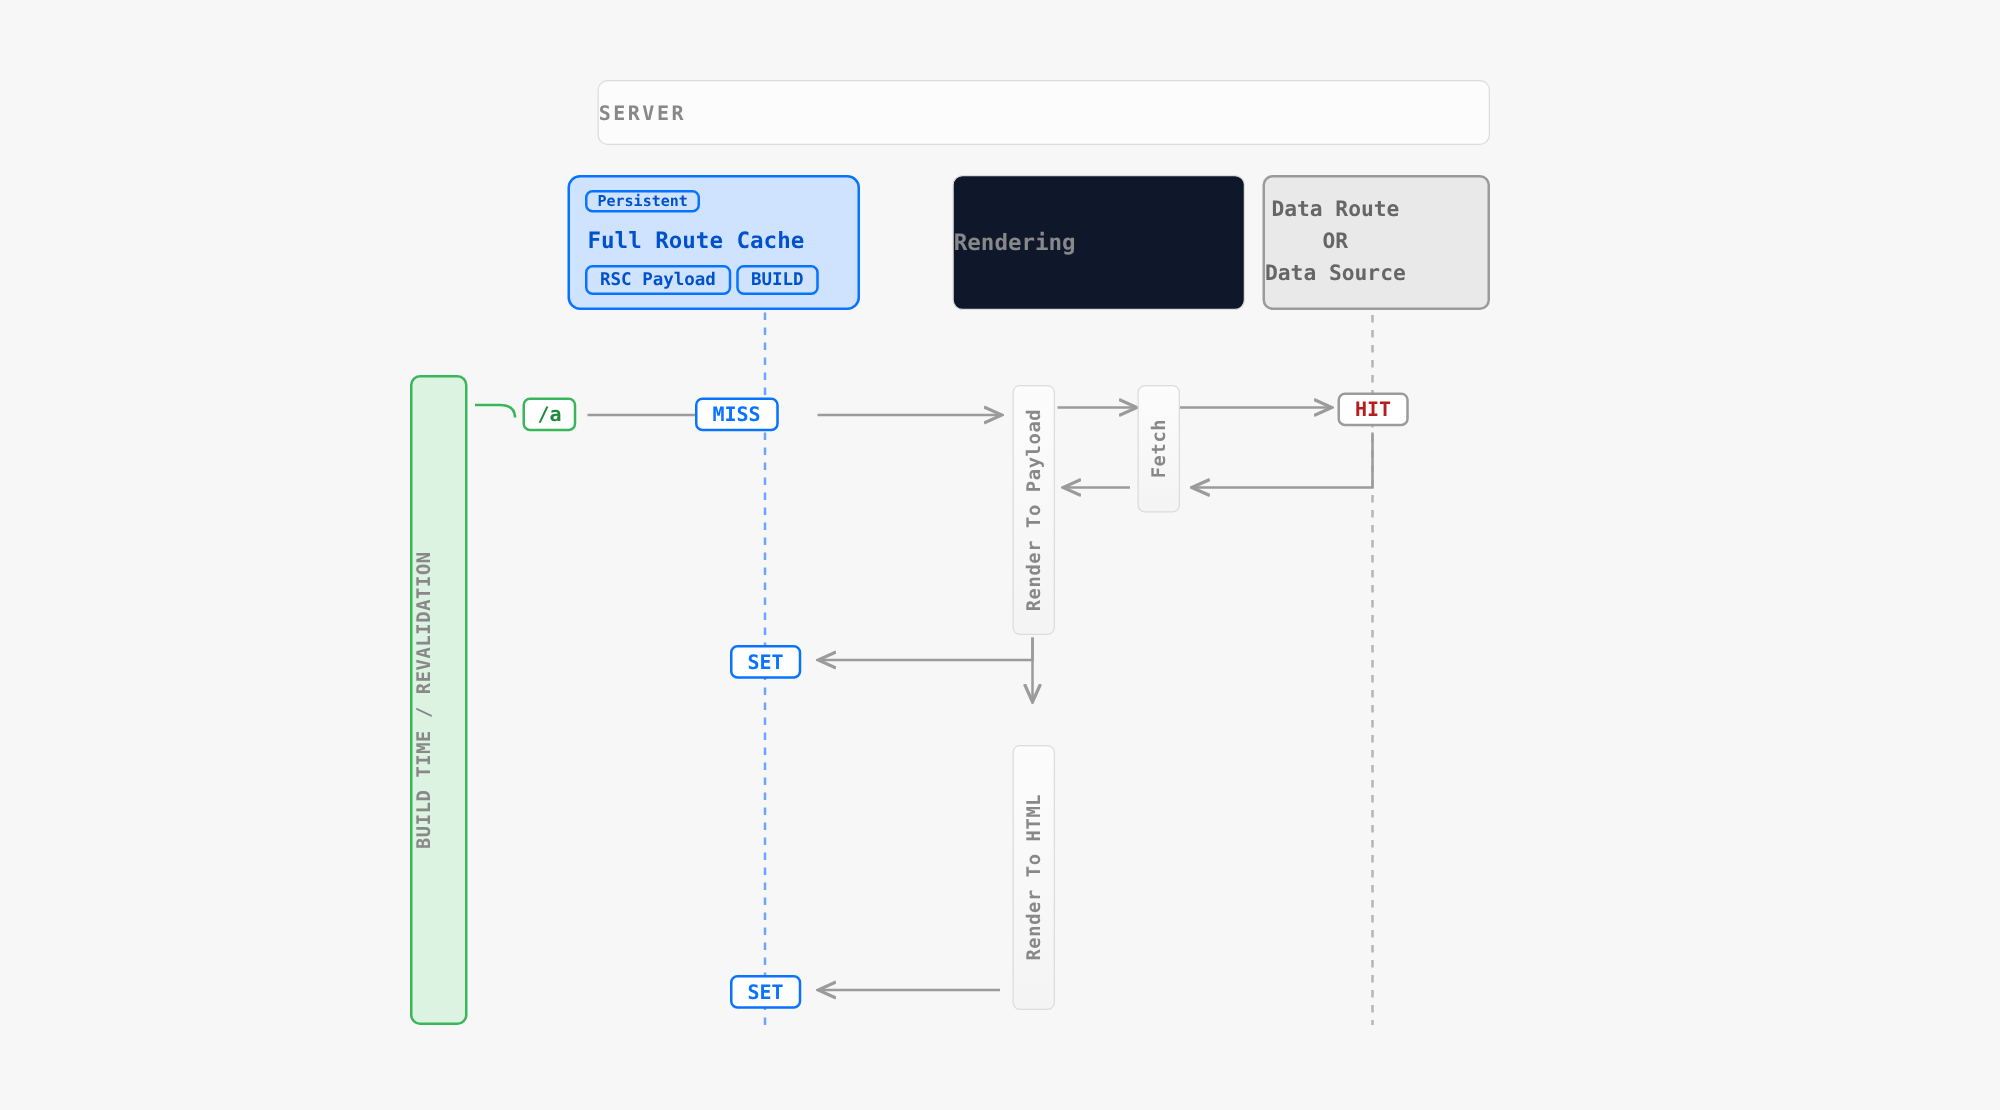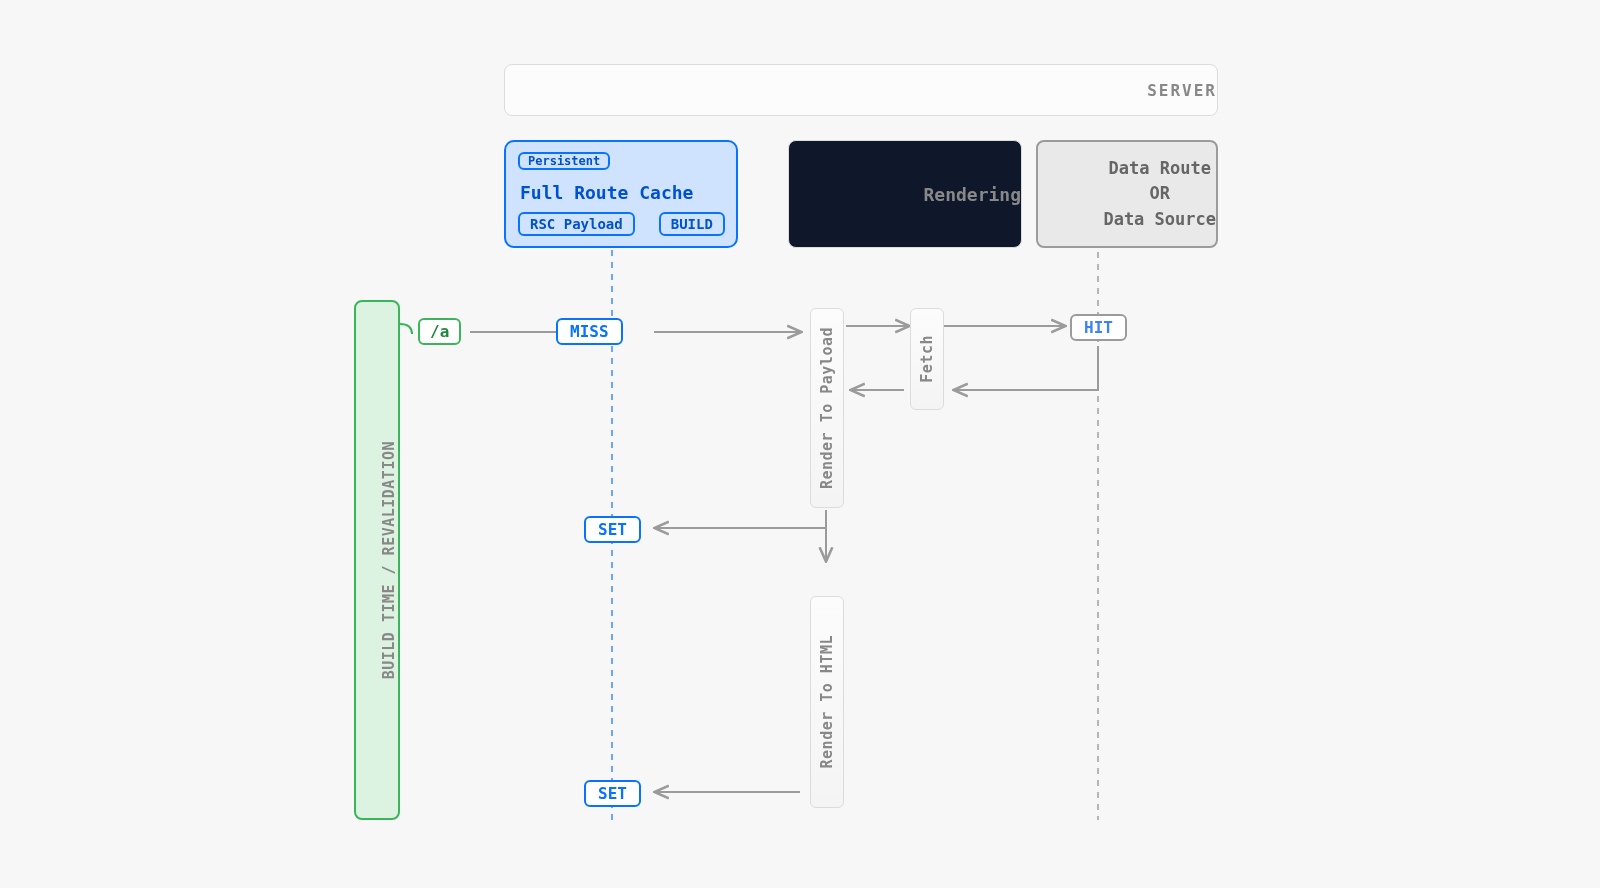--- a/index.html
+++ b/index.html
@@ -6,35 +6,35 @@
   html, body { width: 1600px; height: 888px; }
   body {
     background: #f7f7f7;
     font-family: ui-monospace, "SF Mono", "Menlo", "Consolas", monospace;
     position: relative;
     overflow: hidden;
   }
   svg.diagram { position: absolute; inset: 0; width: 1600px; height: 888px; }
 
   
-  .box { position: absolute; border-radius: 8px; display: flex; align-items: center; justify-content: flex-end; margin-left: 26px; }
+  .box { position: absolute; border-radius: 8px; display: flex; align-items: center; justify-content: flex-start; }
   .server-box {
     border: 1px solid #dcdcdc; background: #fcfcfc; color: #888;
     font-weight: 700; letter-spacing: 2px; font-size: 16px;
   }
   .blue-fill { background: #cfe3ff; border: 2px solid #0873ff; }
   .blue-chip { background: #cfe3ff; border: 2px solid #0873ff; color: #0052cc; border-radius: 6px; padding: 2px 10px; font-size: 14px; font-weight: 600; }
   .blue-text { color: #0052cc; font-weight: 700; }
   .gray-box { border: 1px solid #dcdcdc; background: #0f172a; color: #888; font-weight: 600; }
   .darkgray-box { border: 2px solid #9b9b9b; background: #e9e9e9; color: #666; font-weight: 600; }
   .green-bar { background: #ddf3e1; border: 2px solid #3ab65a; color: #1d8a3d; font-weight: 700; letter-spacing: 1px; }
   .green-chip { background: #fff; border: 2px solid #3ab65a; color: #1d8a3d; border-radius: 6px; padding: 2px 10px; font-size: 16px; font-weight: 600; }
   .pill { position: absolute; border-radius: 6px; display: inline-flex; align-items: center; justify-content: center; }
   .blue-pill { border: 2px solid #0873ff; background: #fff; color: #0873ff; font-weight: 700; font-size: 16px; padding: 2px 12px; }
-  .gray-pill { border: 2px solid #9b9b9b; background: #fff; color: #3b82f6; font-weight: 700; font-size: 16px; padding: 2px 12px; }
+  .gray-pill { border: 2px solid #9b9b9b; background: #fff; color: #b91c1c; font-weight: 700; font-size: 16px; padding: 2px 12px; }
   .vbox { position: absolute; border: 1px solid #dcdcdc; background: linear-gradient(#fcfcfc,#f4f4f4); border-radius: 6px; width: 34px; display: flex; align-items: center; justify-content: center; }
   .vtext { writing-mode: vertical-rl; transform: rotate(180deg); color: #888; font-weight: 600; font-size: 15px; letter-spacing: 0.5px; }
 
   .frc-inner { position: absolute; text-align: left; }
 </style>
 </head>
 <body>
 
 <svg class="diagram">
   <defs>
@@ -65,26 +65,26 @@
 
   <path d="M826 510 L826 560" fill="none" stroke="#9b9b9b" stroke-width="2" marker-end="url(#arr-gray)"></path>
 
   <line x1="800" y1="792" x2="656" y2="792" stroke="#9b9b9b" stroke-width="2" marker-end="url(#arr-gray)"></line>
 </svg>
 
 <div class="box server-box" style="left:478px; top:64px; width:714px; height:52px;">
   <span>SERVER</span>
 </div>
 
-<div class="box blue-fill" style="left:478px; top:140px; width:234px; height:108px; border-radius:10px;">
+<div class="box blue-fill" style="left:454px; top:140px; width:234px; height:108px; border-radius:10px;">
   <div class="frc-inner" style="left:12px; top:8px;">
     <span class="blue-chip" style="padding:0 8px; font-size:12px;">Persistent</span>
   </div>
   <div class="blue-text" style="position:absolute; left:14px; top:40px; font-size:18px;">Full Route Cache</div>
-  <div style="position:absolute; left:12px; bottom:10px; display:flex; gap:24px;">
+  <div style="position:absolute; left:12px; bottom:10px; display:flex; gap:4px;">
     <span class="blue-chip">RSC Payload</span>
     <span class="blue-chip">BUILD</span>
   </div>
 </div>
 
 <div class="box gray-box" style="left:762px; top:140px; width:234px; height:108px; font-size:18px;">
   <span>Rendering</span>
 </div>
 
 <div class="box darkgray-box" style="left:1010px; top:140px; width:182px; height:108px; font-size:17px; text-align:center; line-height:1.5;">

